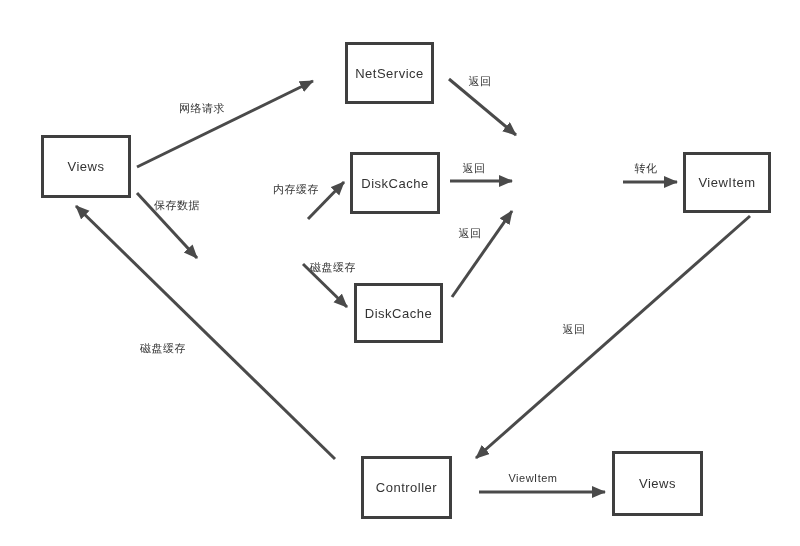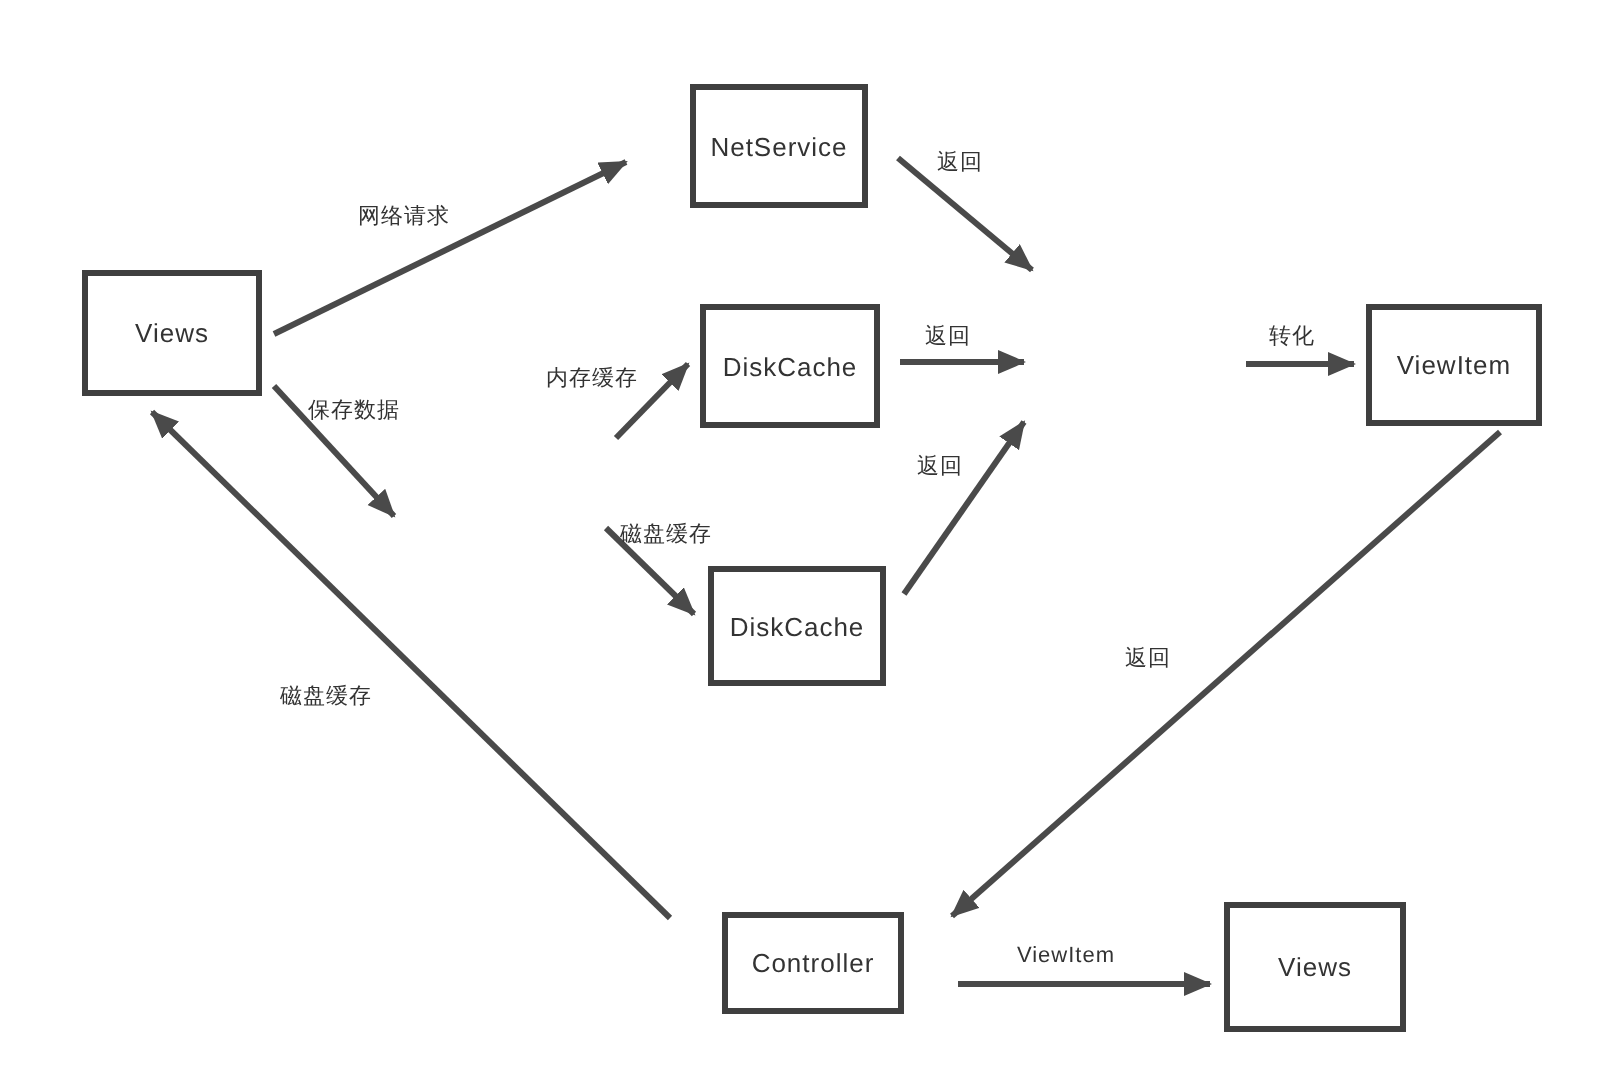--- a/index.html
+++ b/index.html
@@ -79,21 +79,21 @@
   </div>
   <div class="node" style="left:350px; top:152px; width:90px; height:62px;">
     <span>DiskCache</span>
   </div>
   <div class="node" style="left:354px; top:283px; width:89px; height:60px;">
     <span>DiskCache</span>
   </div>
   <div class="node" style="left:683px; top:152px; width:88px; height:61px;">
     <span>ViewItem</span>
   </div>
-  <div class="node" style="left:361px; top:456px; width:91px; height:51px;">
+  <div class="node" style="left:361px; top:456px; width:91px; height:63px;">
     <span>Controller</span>
   </div>
   <div class="node" style="left:612px; top:451px; width:91px; height:65px;">
     <span>Views</span>
   </div>
 
   <div class="edge-label" style="left:202px; top:108px;">网络请求</div>
   <div class="edge-label" style="left:177px; top:205px;">保存数据</div>
   <div class="edge-label" style="left:296px; top:189px;">内存缓存</div>
   <div class="edge-label" style="left:333px; top:267px;">磁盘缓存</div>

